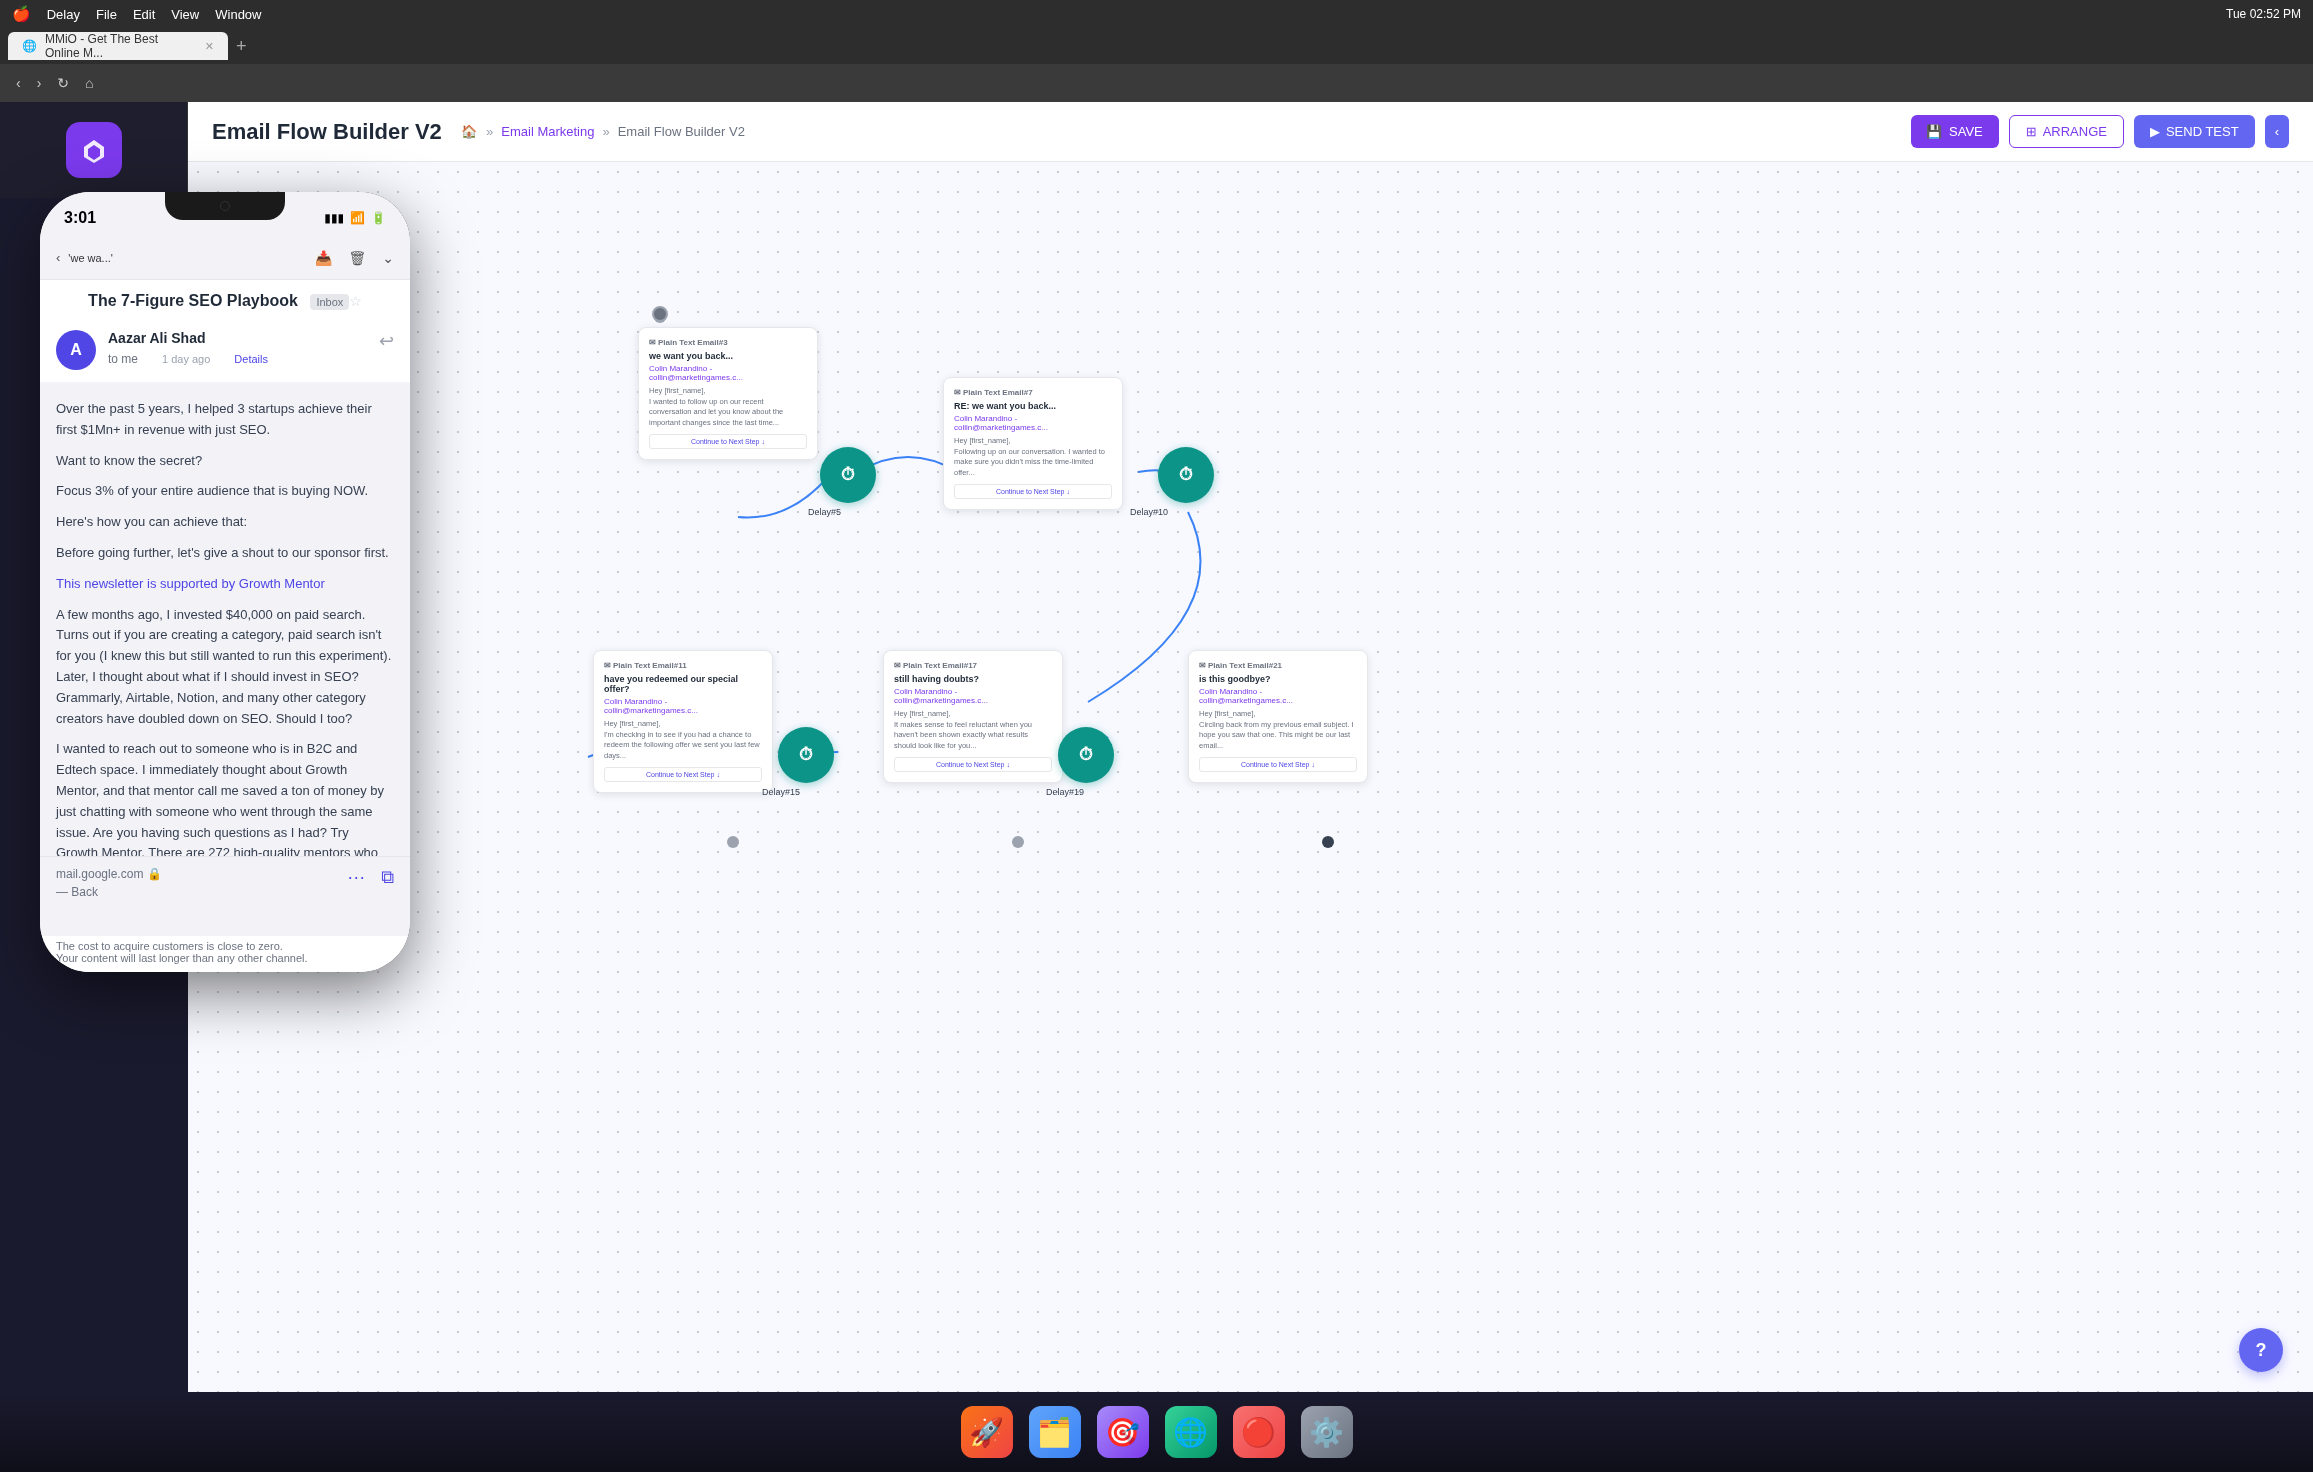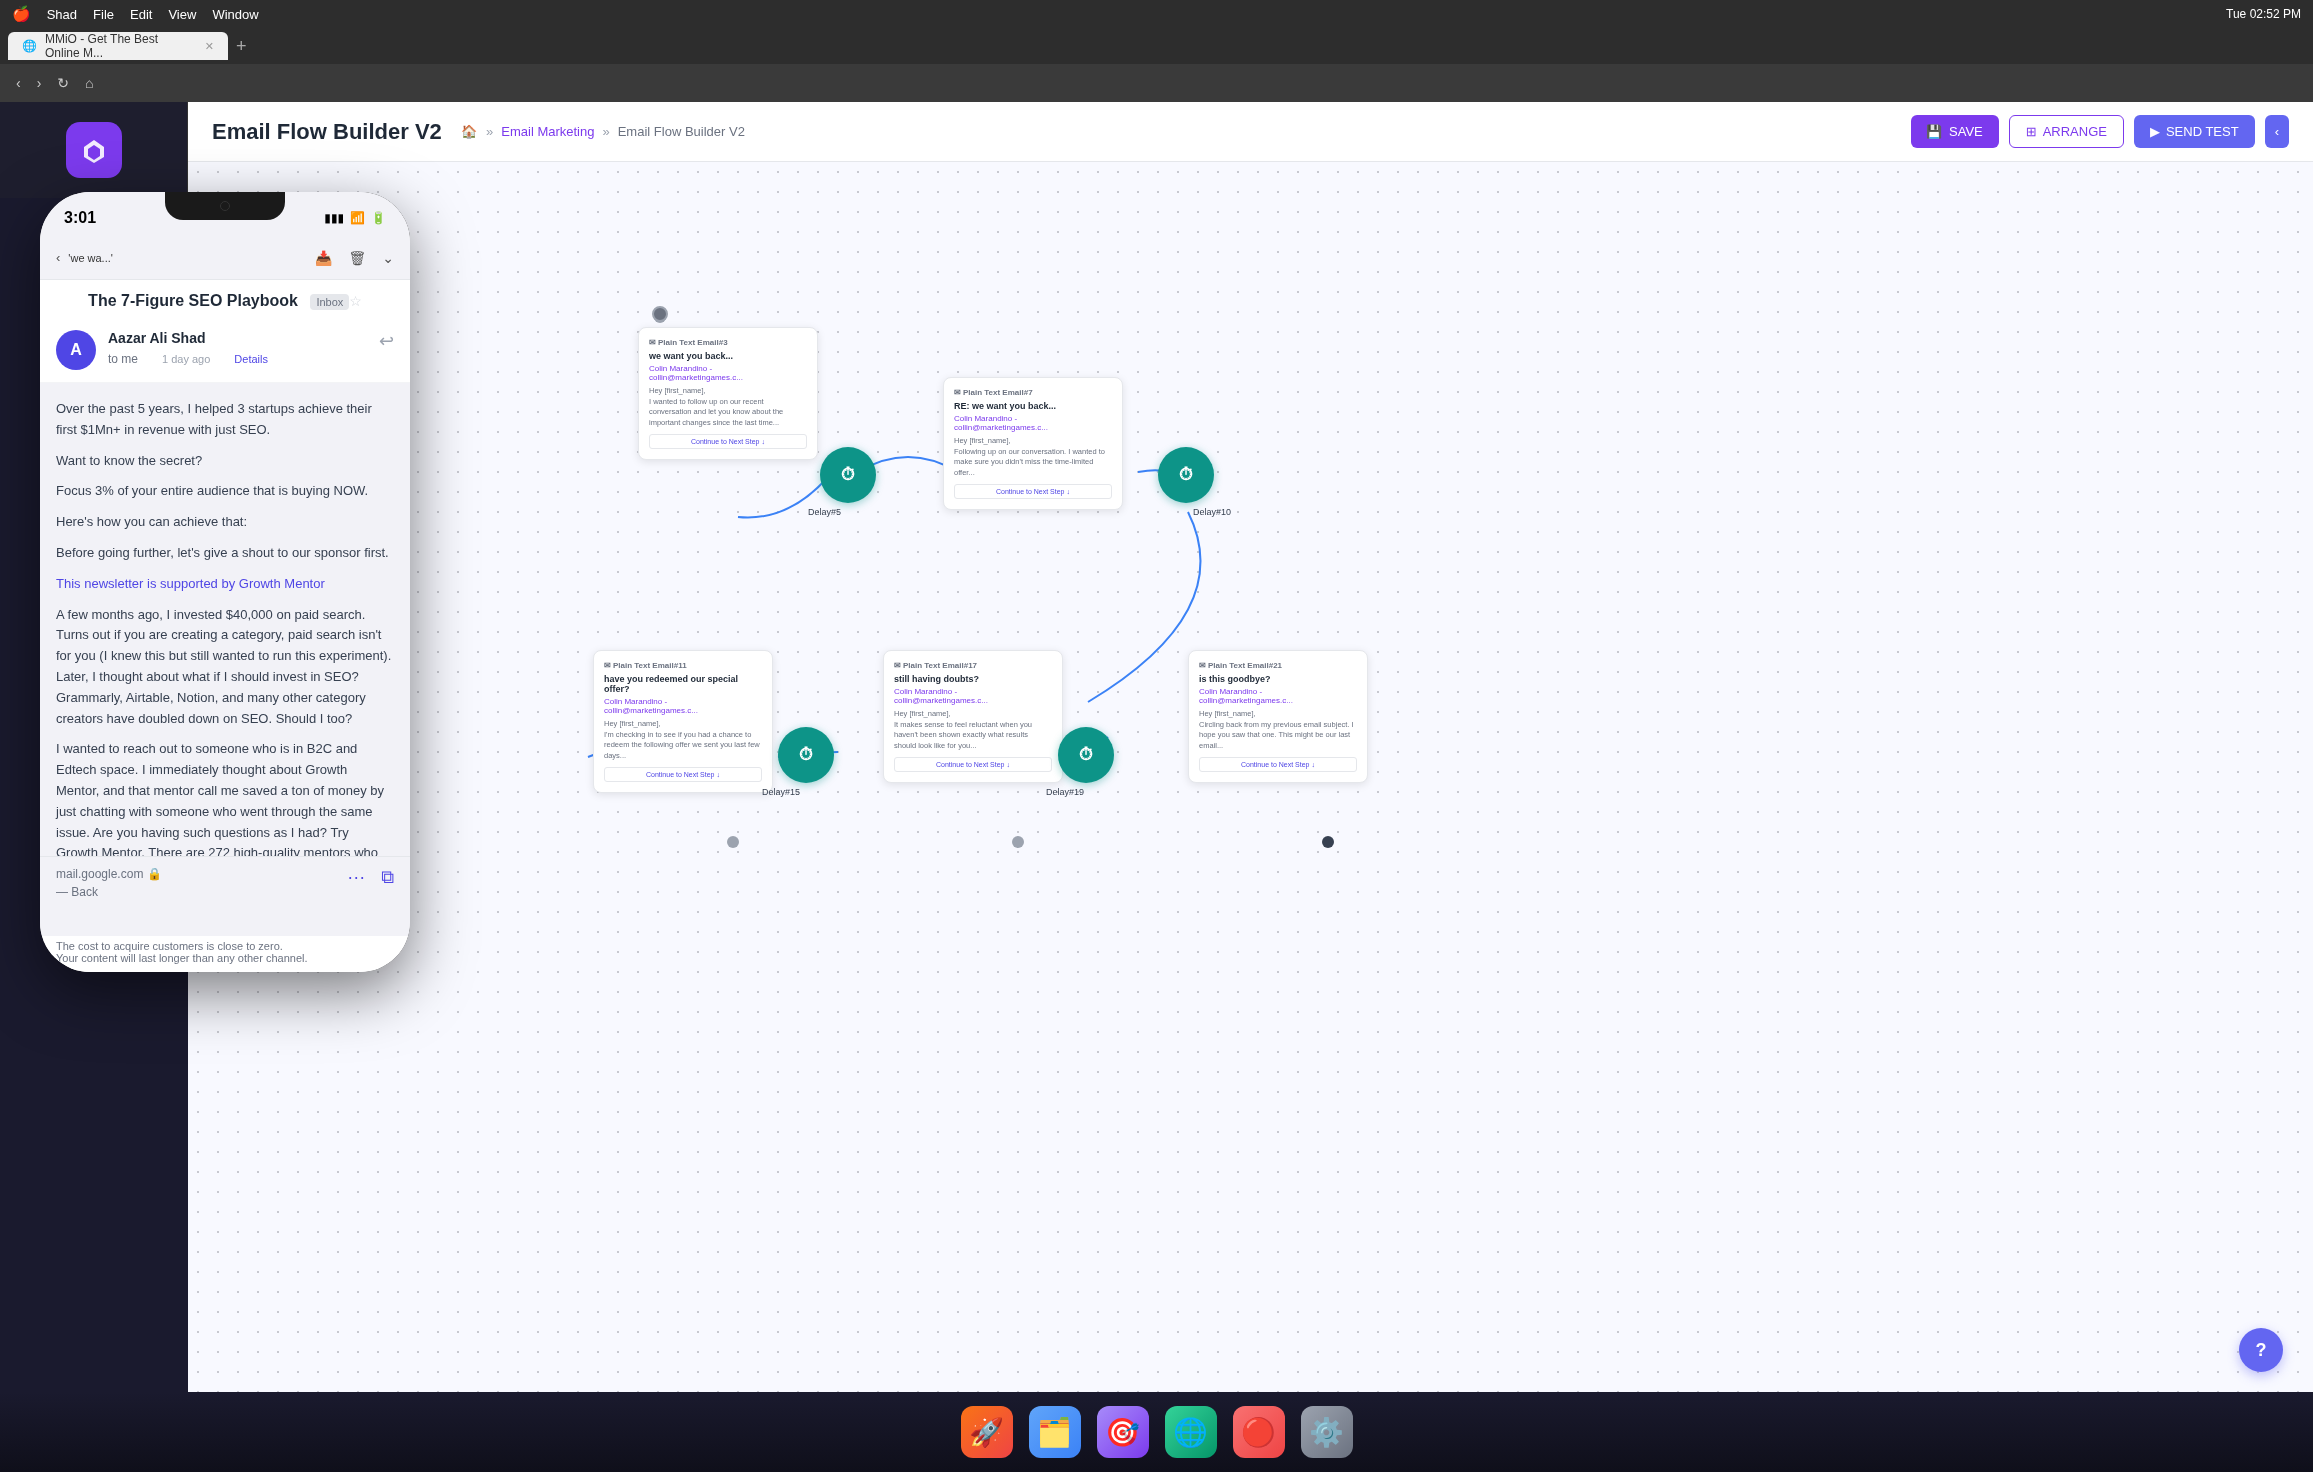--- a/index.html
+++ b/index.html
@@ -232,21 +232,21 @@
       box-shadow: 0 4px 12px rgba(99,102,241,0.4);
       z-index: 100;
     }
   </style>
 </head>
 <body>
 
 <div class="mac-bar">
   <div class="mac-bar-left">
     <span class="apple-icon">🍎</span>
-    <span>Shad</span>
+    <span>Delay</span>
     <span>File</span>
     <span>Edit</span>
     <span>View</span>
     <span>Window</span>
   </div>
   <div class="mac-bar-right">
     <span>Tue 02:52 PM</span>
   </div>
 </div>
 
@@ -363,21 +363,21 @@
         Following up on our conversation. I wanted to make sure you didn't miss the time-limited offer...
       </div>
       <div style="margin-top:6px; font-size:7px; color:#4f46e5; border:1px solid #e5e7eb; padding:3px; border-radius:3px; text-align:center;">
         Continue to Next Step ↓
       </div>
     </div>
 
     <div class="delay-node" style="top:285px; left:970px;">
       <span class="clock-icon">⏱</span>
     </div>
-    <div class="delay-label" style="top:345px; left:1005px;">Delay#10</div>
+    <div class="delay-label" style="top:345px; left:942px;">Delay#10</div>
 
     <div class="email-node" style="top:488px; left:405px;">
       <div class="email-node-header">
         <span>✉</span> Plain Text Email#11
       </div>
       <div class="email-node-subject">have you redeemed our special offer?</div>
       <div class="email-node-from">Colin Marandino - collin@marketingames.c...</div>
       <div class="email-node-body">
         Hey [first_name],<br>
         I'm checking in to see if you had a chance to redeem the following offer we sent you last few days...

